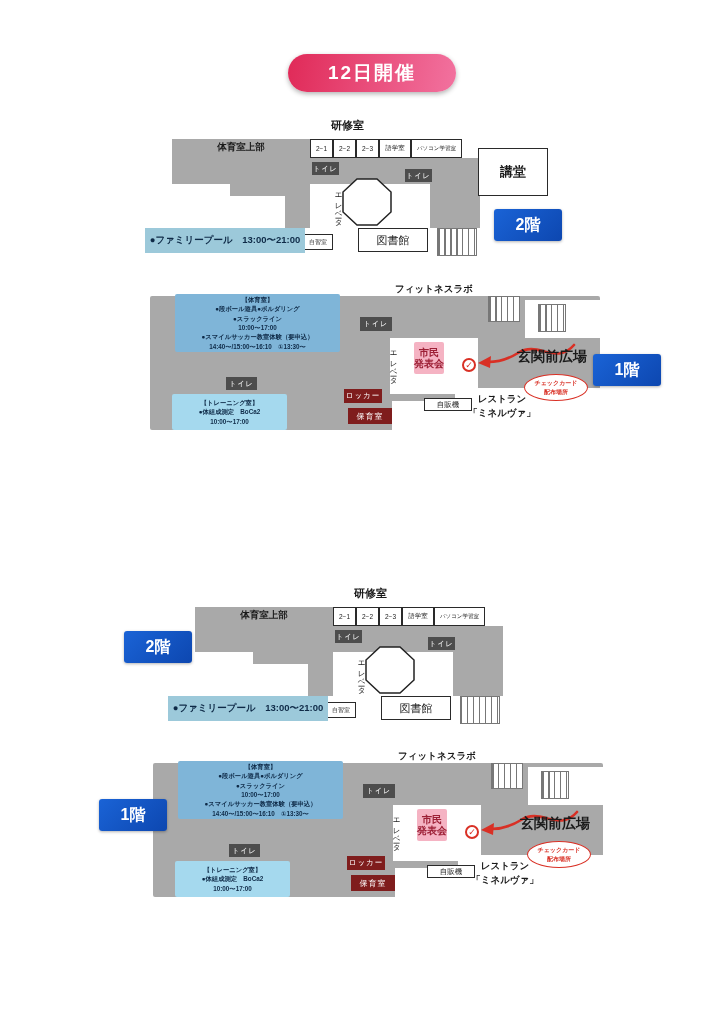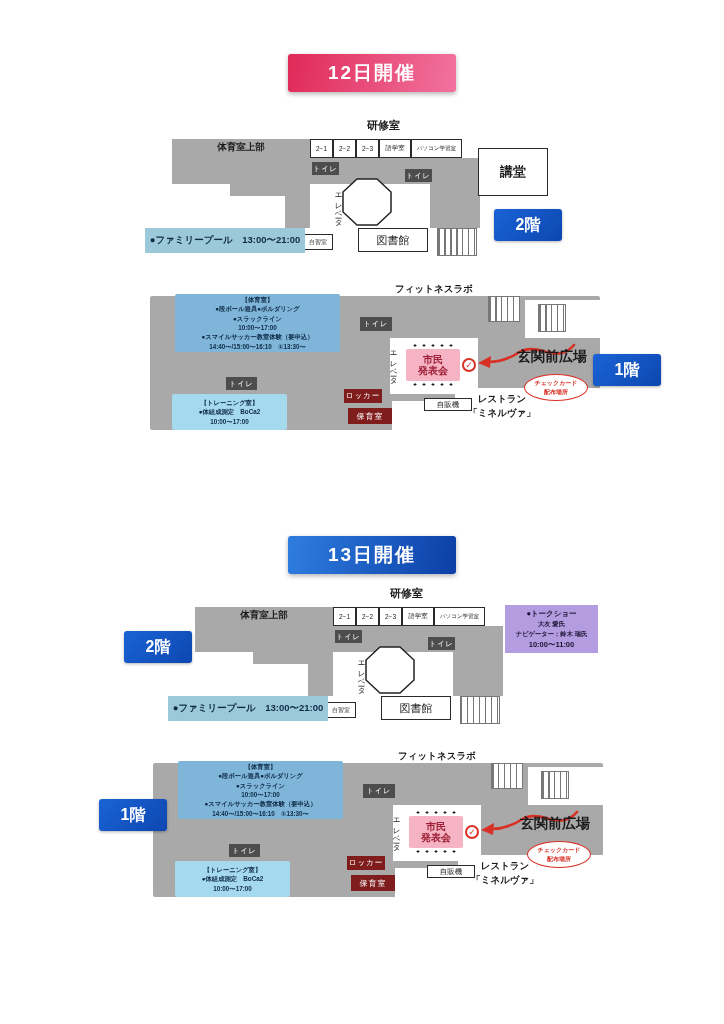--- a/index.html
+++ b/index.html
@@ -1,19 +1,19 @@
 <!DOCTYPE html>
 <html><head>
 <meta charset="utf-8">
 <style>
   *{margin:0;padding:0;box-sizing:border-box;}
   html,body{width:724px;height:1024px;background:#fff;font-family:"Liberation Sans","DejaVu Sans",sans-serif;color:#1a1a1a;}
   .canvas{position:relative;width:724px;height:1024px;background:#fff;overflow:hidden;}
 
-  .event-badge{position:absolute;width:168px;height:38px;border-radius:3px;display:flex;align-items:center;justify-content:center;color:#fff;font-weight:bold;font-size:19px;letter-spacing:2px;box-shadow:0 2px 5px rgba(0,0,0,.3);}
+  .event-badge{position:absolute;width:168px;height:38px;border-radius:19px;display:flex;align-items:center;justify-content:center;color:#fff;font-weight:bold;font-size:19px;letter-spacing:2px;box-shadow:0 2px 5px rgba(0,0,0,.3);}
   #badge12{left:288px;top:54px;background:linear-gradient(100deg,#e02a58,#f2729f);}
   #badge13{left:288px;top:536px;background:linear-gradient(100deg,#2f7de0,#0c3fa6);}
 
   .floor-badge{position:absolute;width:68px;height:32px;background:linear-gradient(135deg,#1a63d6,#0d47b0);color:#fff;font-weight:bold;font-size:16px;display:flex;align-items:center;justify-content:center;border-radius:3px;box-shadow:0 1px 3px rgba(0,0,0,.3);}
 
   .f2,.f1{position:absolute;}
   .f2{width:440px;height:152px;}
   .f1{width:515px;height:155px;}
   #f2-12{left:145px;top:118px;}
   #f2-13{left:168px;top:586px;}
@@ -31,29 +31,29 @@
   .vtext{writing-mode:vertical-rl;text-orientation:upright;font-size:7.5px;line-height:1;display:flex;justify-content:center;}
   .stairs{background:repeating-linear-gradient(90deg,#777 0 1.5px,#fff 1.5px 6px);border:1px solid #777;}
 
   .gymbox{background:#7fb5d8;color:#0e2a47;display:flex;flex-direction:column;align-items:center;justify-content:center;text-align:center;font-weight:bold;font-size:6.3px;line-height:1.5;border-radius:2px;}
   .trainbox{background:#a5d9ee;color:#0e2a47;display:flex;flex-direction:column;align-items:center;justify-content:center;text-align:center;font-weight:bold;font-size:6.3px;line-height:1.5;border-radius:2px;}
   .poolbar{background:#9cc9da;color:#0e2a47;font-weight:bold;font-size:9.5px;display:flex;align-items:center;justify-content:center;}
   .purplebox{background:#b39ce0;color:#1c1433;display:flex;flex-direction:column;align-items:center;justify-content:center;text-align:center;font-weight:bold;font-size:6.3px;line-height:1.55;}
   .purplebox div:first-child{font-size:7.5px;}
   .purplebox div:last-child{font-size:7.5px;}
 
-  .civic{display:flex;flex-direction:column;}
+  .civic{display:flex;flex-direction:row;}
   .civic-box{background:#f5b3c3;color:#9c1f35;font-weight:bold;font-size:10px;line-height:1.15;display:flex;flex-direction:column;align-items:center;justify-content:center;height:32px;border-radius:2px;}
   .dots{height:5px;margin:1px 4px;background-image:radial-gradient(circle,#222 1.2px,transparent 1.4px);background-size:9px 5px;background-repeat:repeat-x;background-position:center;}
 
   .checkc{width:14px;height:14px;border:2px solid #d93025;border-radius:50%;color:#d93025;font-size:9px;font-weight:bold;display:flex;align-items:center;justify-content:center;background:#fff;}
   .oval{border:1.5px solid #d93025;border-radius:50%;color:#d93025;font-size:6px;font-weight:bold;display:flex;flex-direction:column;align-items:center;justify-content:center;text-align:center;line-height:1.35;background:#fff;}
 
   
-  .f2-kenshu{left:150px;top:0;width:105px;text-align:right;font-size:11px;}
+  .f2-kenshu{left:150px;top:0;width:105px;text-align:center;font-size:11px;}
   .f2-gym-upper{left:27px;top:21px;width:138px;height:45px;}
   .f2-gym-upper span{display:block;text-align:center;font-weight:bold;font-size:9.5px;padding-top:2px;}
   .f2-corridor{left:165px;top:40px;width:170px;height:26px;}
   .f2-midwall{left:140px;top:66px;width:25px;height:44px;}
   .f2-lowwall{left:85px;top:66px;width:55px;height:12px;}
   .f2-rightgray{left:285px;top:66px;width:50px;height:44px;}
   .f2-rm1{left:165px;top:21px;width:23px;height:19px;}
   .f2-rm2{left:188px;top:21px;width:23px;height:19px;}
   .f2-rm3{left:211px;top:21px;width:23px;height:19px;}
   .f2-rmg{left:234px;top:21px;width:32px;height:19px;}
@@ -182,44 +182,37 @@
       <div>「ミネルヴァ」</div>
     </div>
     <div class="trainbox f1-training">
       <div>【トレーニング室】</div>
       <div>●体組成測定　BoCa2</div>
       <div>10:00〜17:00</div>
     </div>
     <div class="floor-badge f1-badge-r">1階</div>
   </div>
 
-  <div class="event-badge" id="badge13">13日開催</div>
 
   <div class="f2" id="f2-13">
     <div class="lbl f2-kenshu">研修室</div>
     <div class="gray f2-gym-upper">
         <span>体育室上部</span>
       </div>
     <div class="gray f2-corridor"></div>
     <div class="gray f2-midwall"></div>
     <div class="gray f2-lowwall"></div>
     <div class="gray f2-rightgray"></div>
     <div class="room f2-rm1">2−1</div>
     <div class="room f2-rm2">2−2</div>
     <div class="room f2-rm3">2−3</div>
     <div class="room f2-rmg">語学室</div>
     <div class="room f2-rmp">パソコン学習室</div>
     <div class="toilet f2-toilet1">トイレ</div>
     <div class="toilet f2-toilet2">トイレ</div>
-    <div class="purplebox f2-purple">
-      <div>●トークショー</div>
-      <div>大友 愛氏</div>
-      <div>ナビゲーター：鈴木 瑞氏</div>
-      <div>10:00〜11:00</div>
-    </div>
     <div class="vtext f2-elev">エレベータ</div>
     <div class="f2-oct">
       <svg width="50" height="48" viewBox="0 0 50 48">
           <polygon points="15,1 35,1 49,14 49,34 35,47 15,47 1,34 1,14" fill="#fff" stroke="#222" stroke-width="1.5"></polygon>
         </svg>
     </div>
     <div class="whitebox f2-lib">図書館</div>
     <div class="whitebox f2-jishu">自習室</div>
     <div class="poolbar f2-pool">●ファミリープール　13:00〜21:00</div>
     <div class="stairs f2-stairs"></div>

